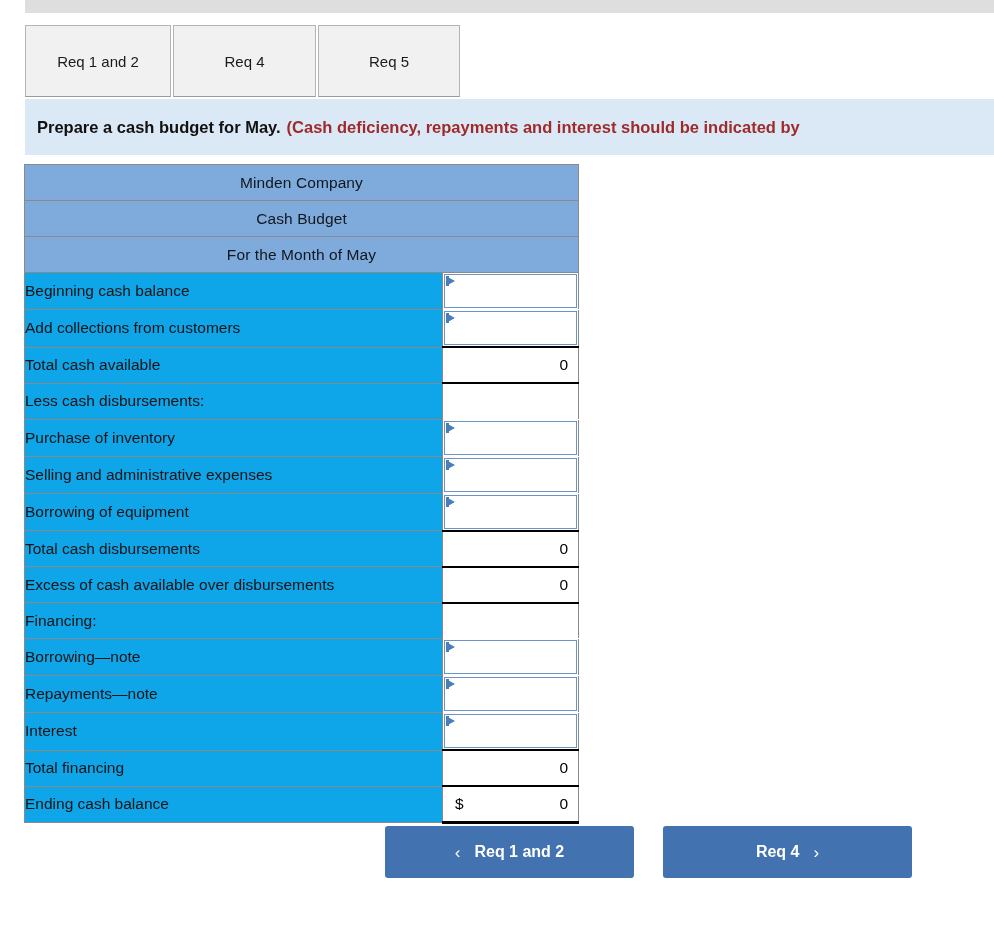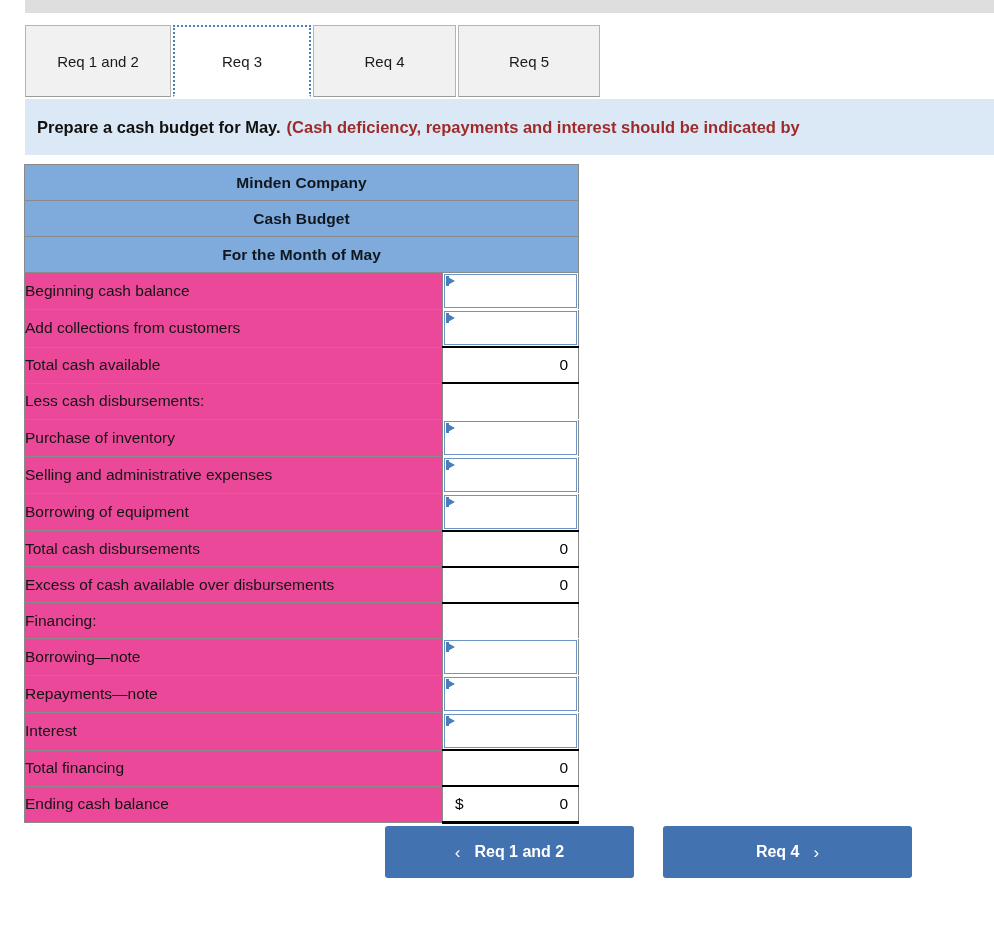--- a/index.html
+++ b/index.html
@@ -110,31 +110,31 @@
     vertical-align: middle;
   }
   .col-label { width: 418px; }
   .col-value { width: 136px; }
 
   
   .title-row td {
     background: #7faadc;
     border: 1px solid #8a8a8a;
     text-align: center;
-    font-weight: bold;
+    font-weight: normal;
     font-size: 15.5px;
     color: #10171f;
     letter-spacing: 0.1px;
     margin-top: 28px;
   }
 
   
   .lbl {
     border: 1px solid #8a8a8a;
-    background: #ec4899;
+    background: #0ea5e9;
     padding-left: 7px;
     font-size: 15.5px;
     color: #141414;
     white-space: nowrap;
   }
   .lbl.indent { }
 
   
   .val {
     border-left: 1px solid #8a8a8a;
@@ -234,23 +234,20 @@
 </style>
 </head>
 <body>
 
 <div class="top-strip"></div>
 
 <div class="tabbar">
   <div class="tab t1">
     <span>Req 1 and 2</span>
   </div>
-  <div class="tab t2 active">
-    <span>Req 3</span>
-  </div>
   <div class="tab t3">
     <span>Req 4</span>
   </div>
   <div class="tab t4">
     <span>Req 5</span>
   </div>
   <div class="tabbar-filler"></div>
 </div>
 
 <div class="banner">

